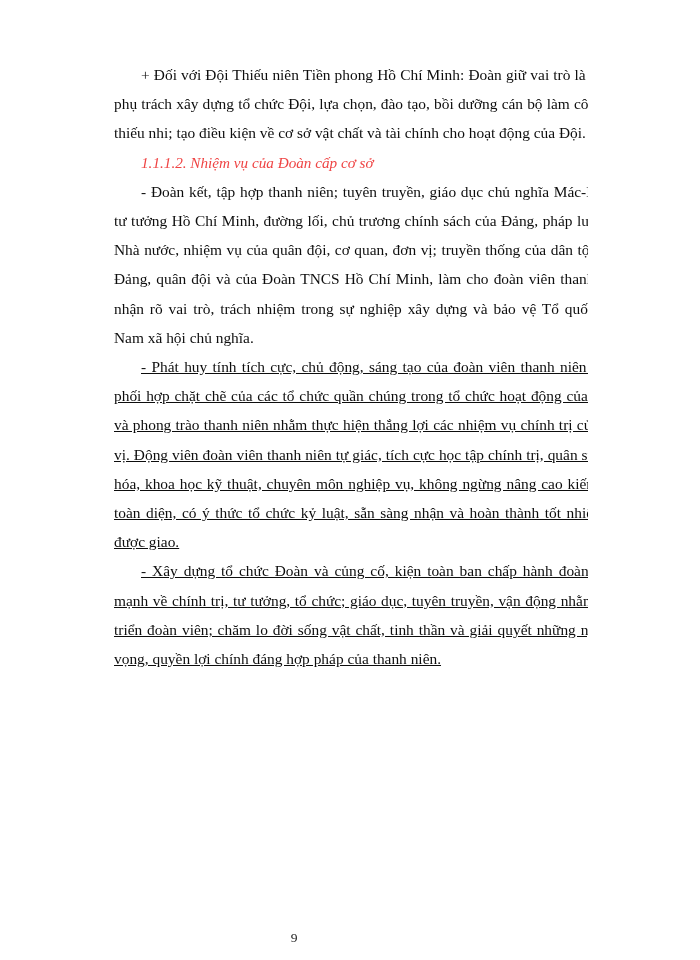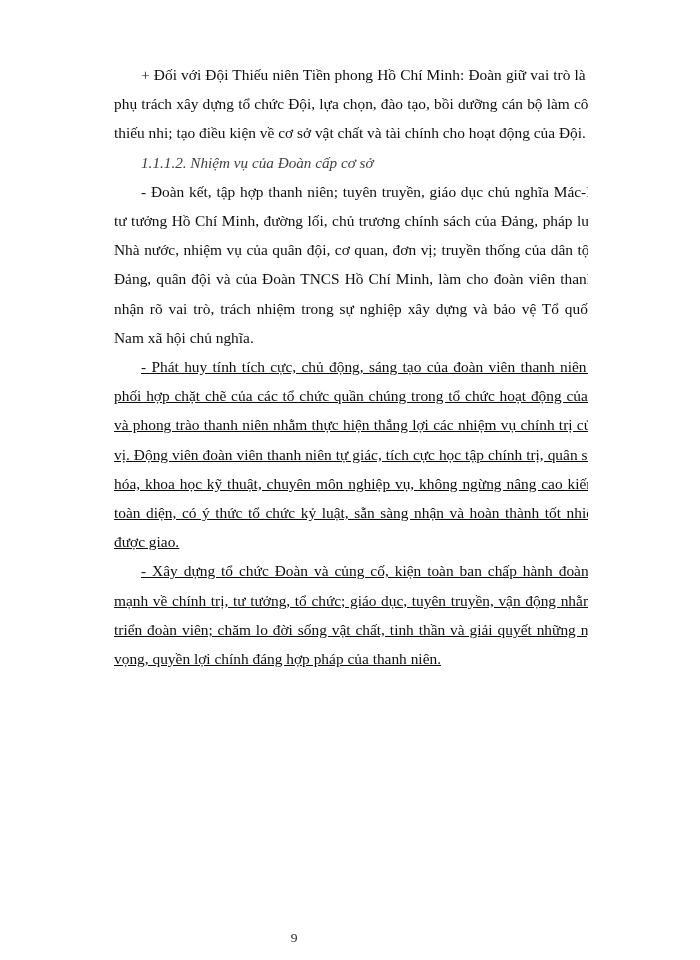--- a/index.html
+++ b/index.html
@@ -41,21 +41,21 @@
     text-decoration: underline;
   }
 
   .heading {
     margin: 0;
     font-family: "Liberation Serif", "DejaVu Serif", serif;
     font-size: 15.2px;
     line-height: 29.2px;
     font-style: italic;
     font-weight: normal;
-    color: #404040;
+    color: #ef4444;
     text-align: left;
     text-indent: 27px;
   }
 
   .page-number {
     position: absolute;
     left: 0;
     right: 0;
     top: 930px;
     text-align: center;

